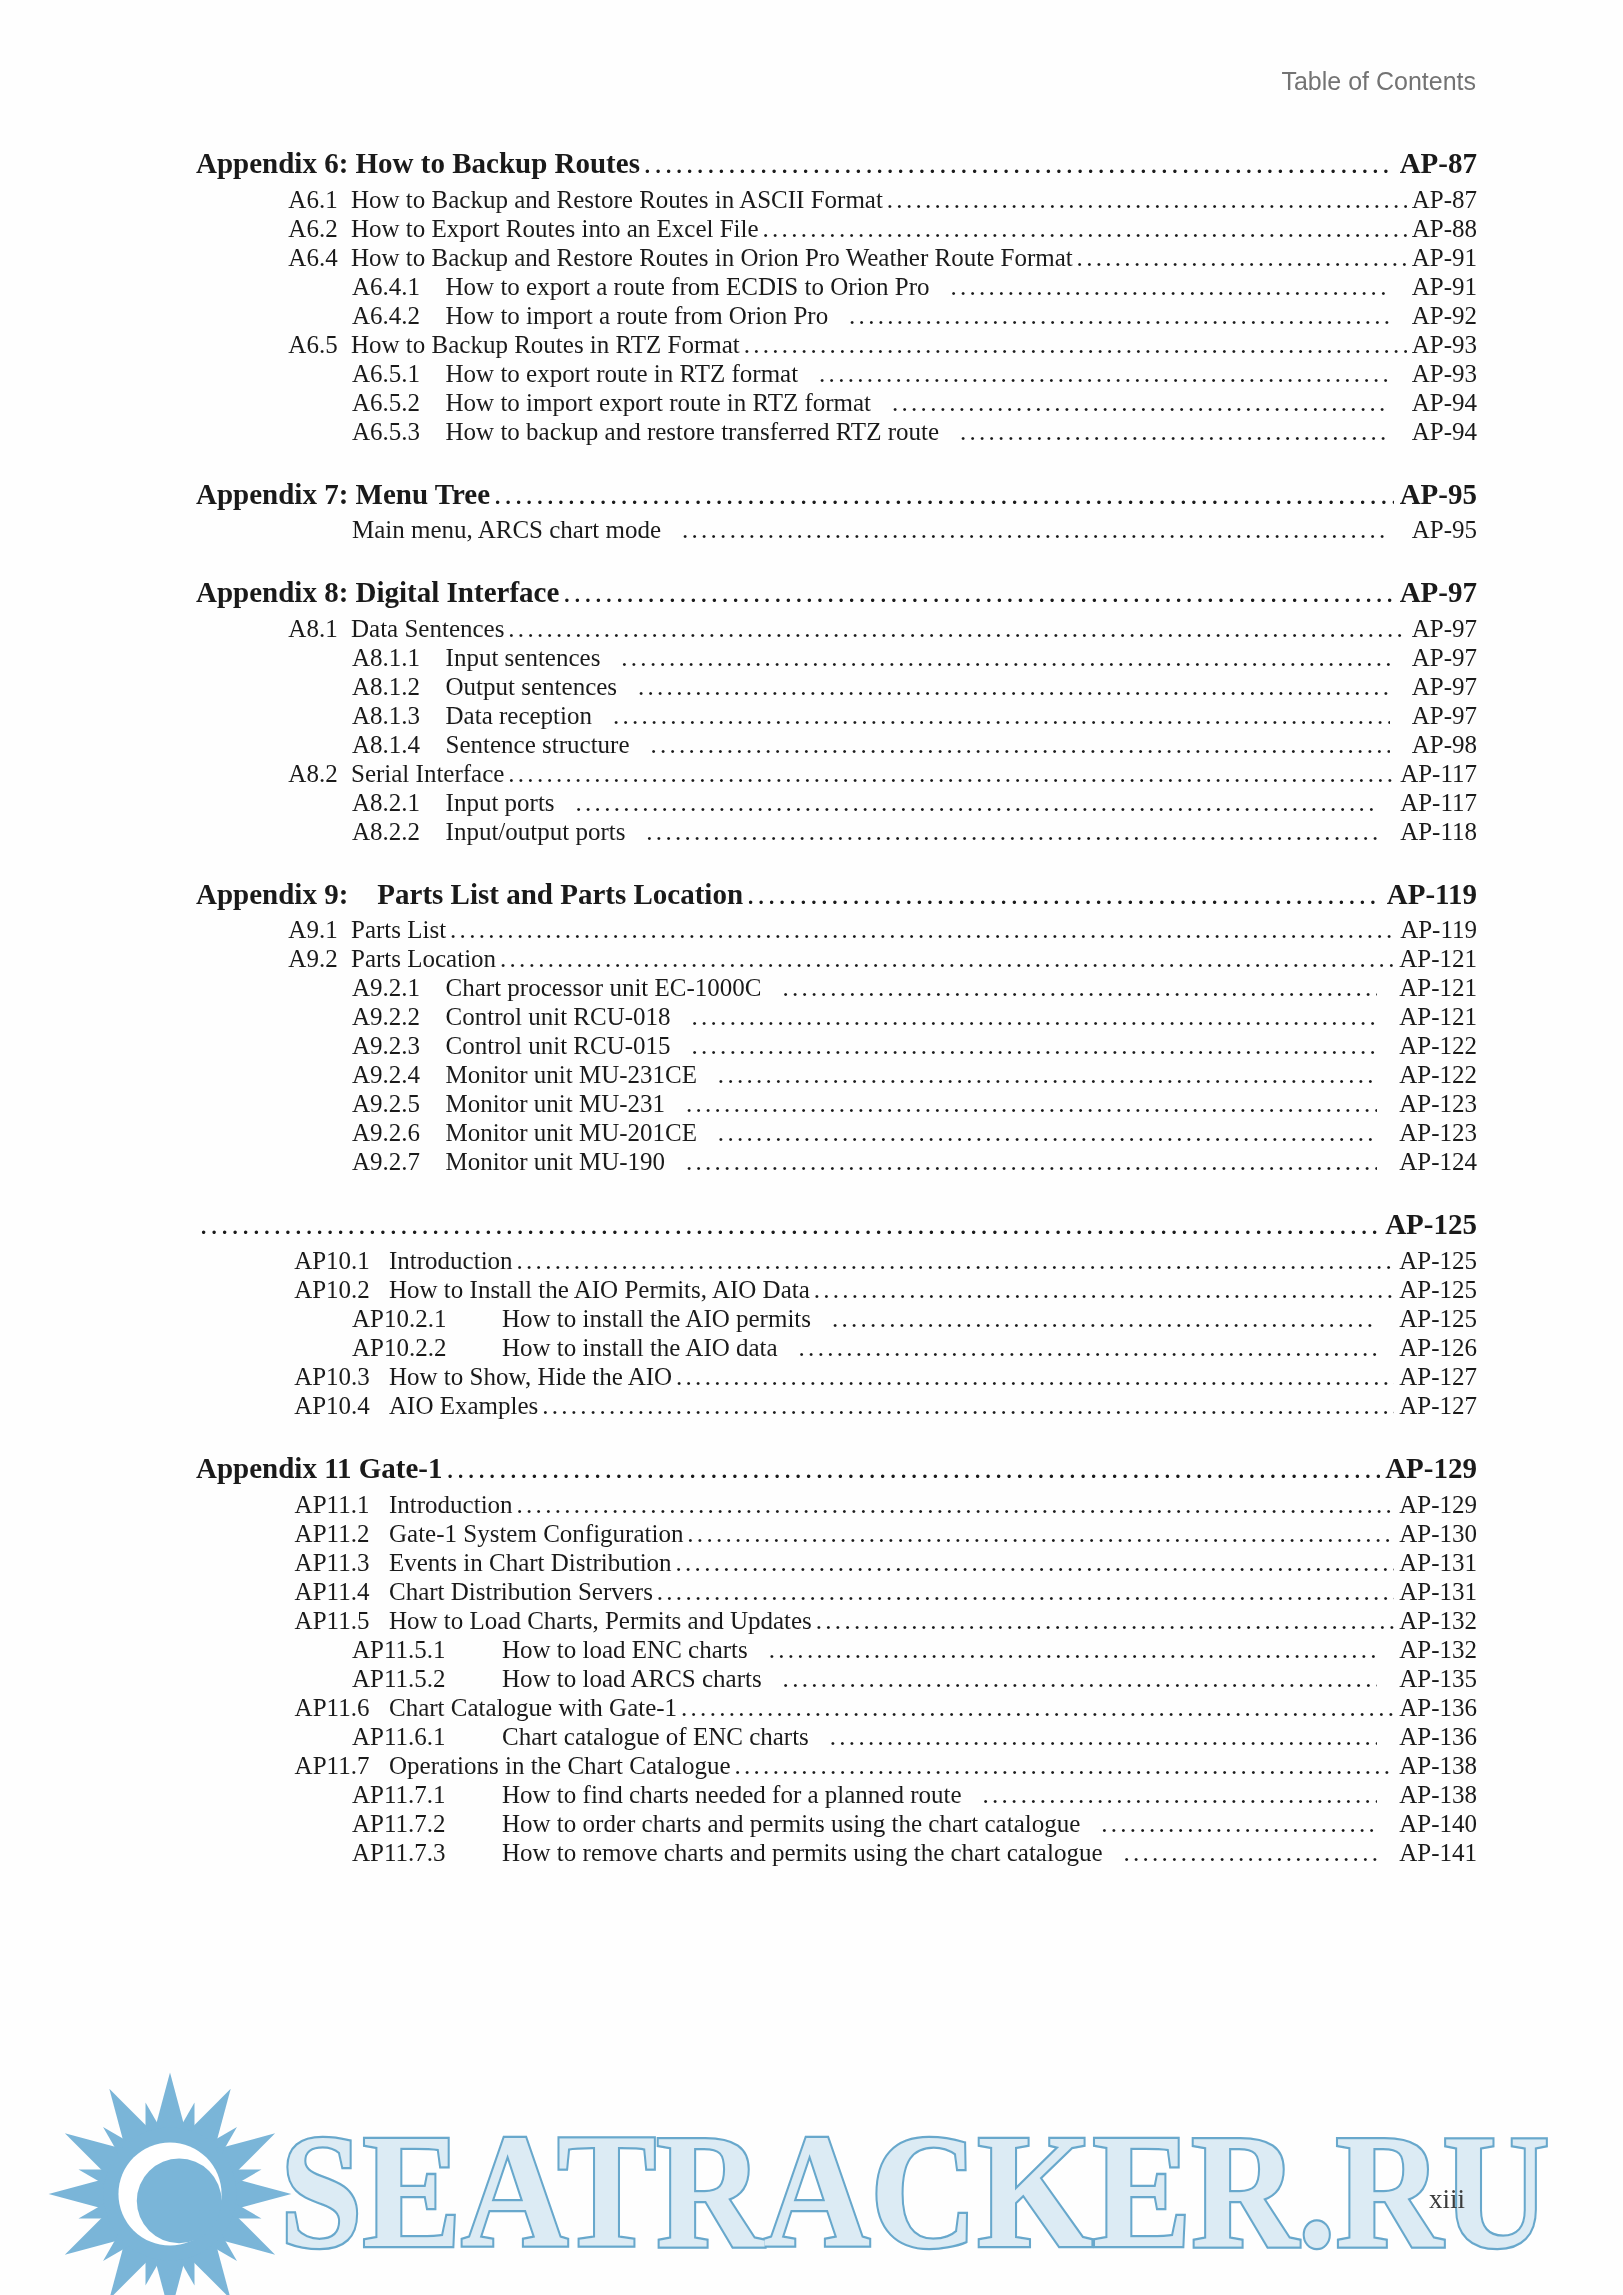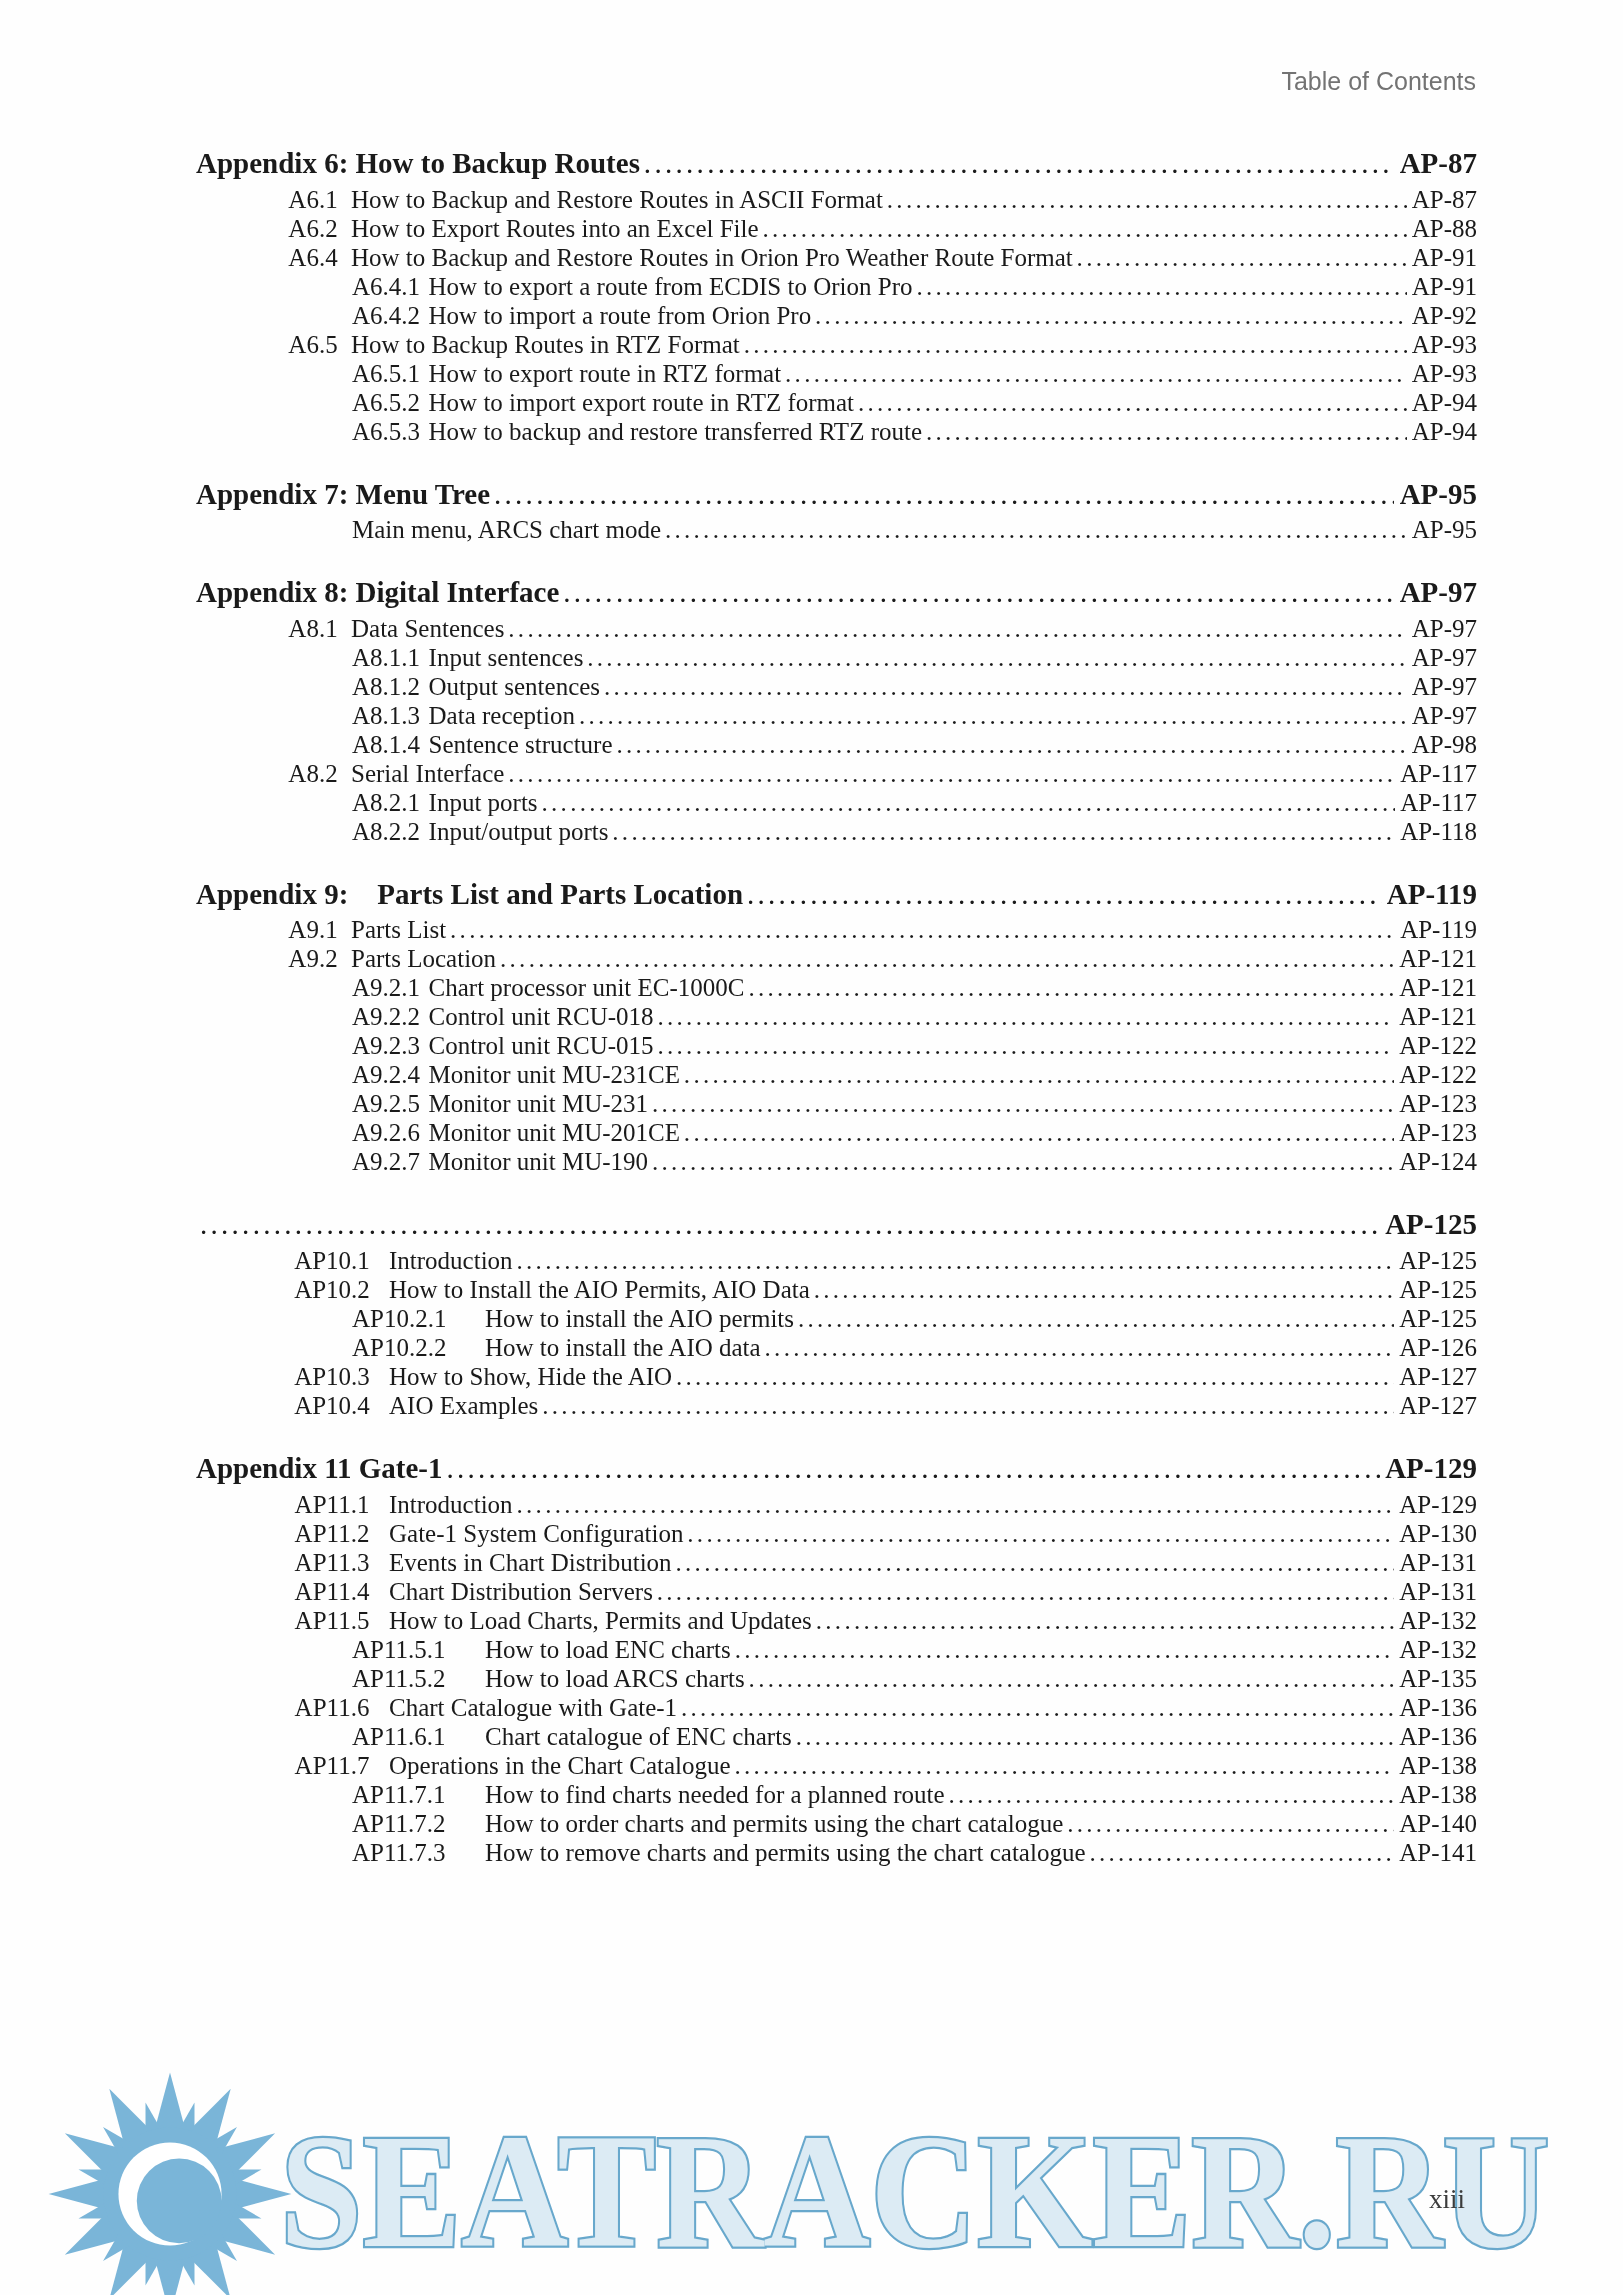--- a/index.html
+++ b/index.html
@@ -38,21 +38,21 @@
     content: "..........................................................................................................................................................................................................................................................";
     letter-spacing: 3.3px;
   }
 
   .heading { font-size: 29px; font-weight: bold; line-height: 37px; margin: 30px 0 2.6px 0; align-items: flex-end; }
   .heading .leader::after { font-weight: normal; }
   .toc-section:first-child .heading { margin-top: 0; }
 
   .entry { font-size: 25px; line-height: 29px; }
   .entry.l1 { padding-left: 79px; }
-  .entry.l2 { padding-left: 156px; }
+  .entry.l2 { padding-left: 156px; gap: 17px; }
   .l1 .num { min-width: 76px; text-align: center; }
   .l2 .num { margin-right: 8.5px; }
   .sec-wide .l1 .num { min-width: 114px; }
   .sec-wide .l2 .num { min-width: 133px; margin-right: 0; }
   .page { margin-left: 2.6px; }
 
   .page-number {
     position: absolute; top: 2184px; right: 158px; z-index: 3;
     font-family: Liberation Serif, serif;
     font-size: 27px; color: #3c3c3c;

